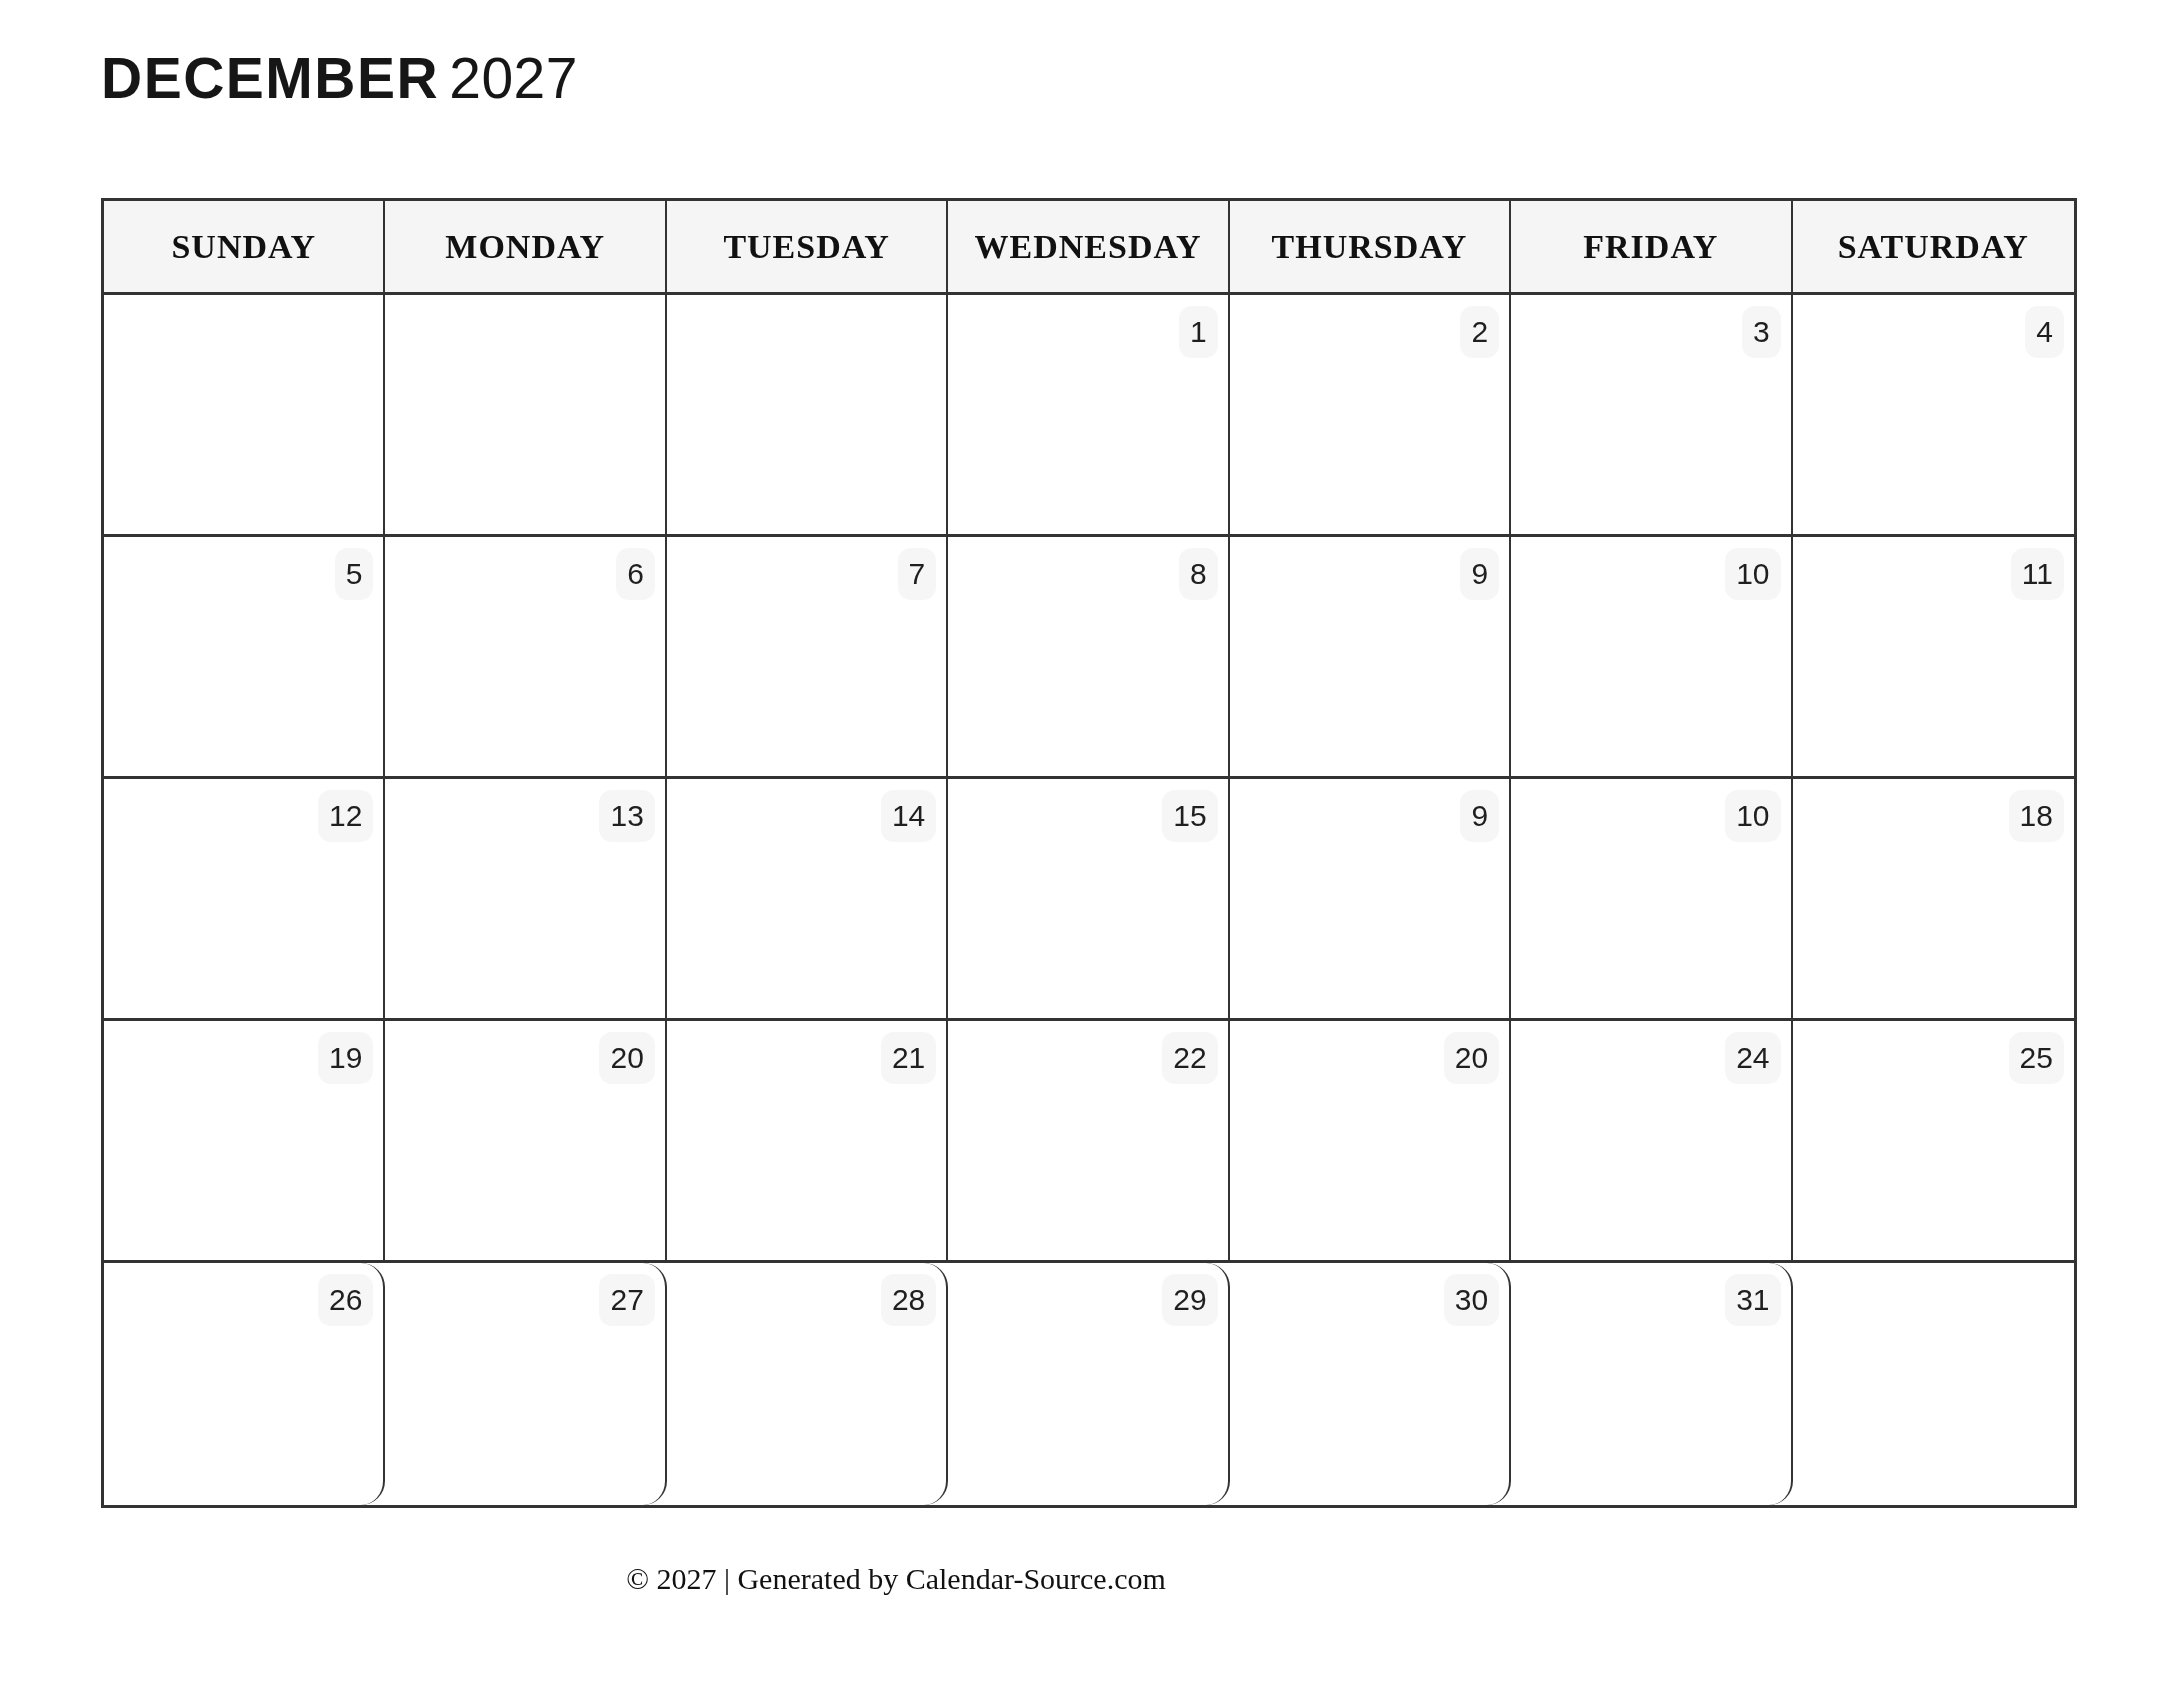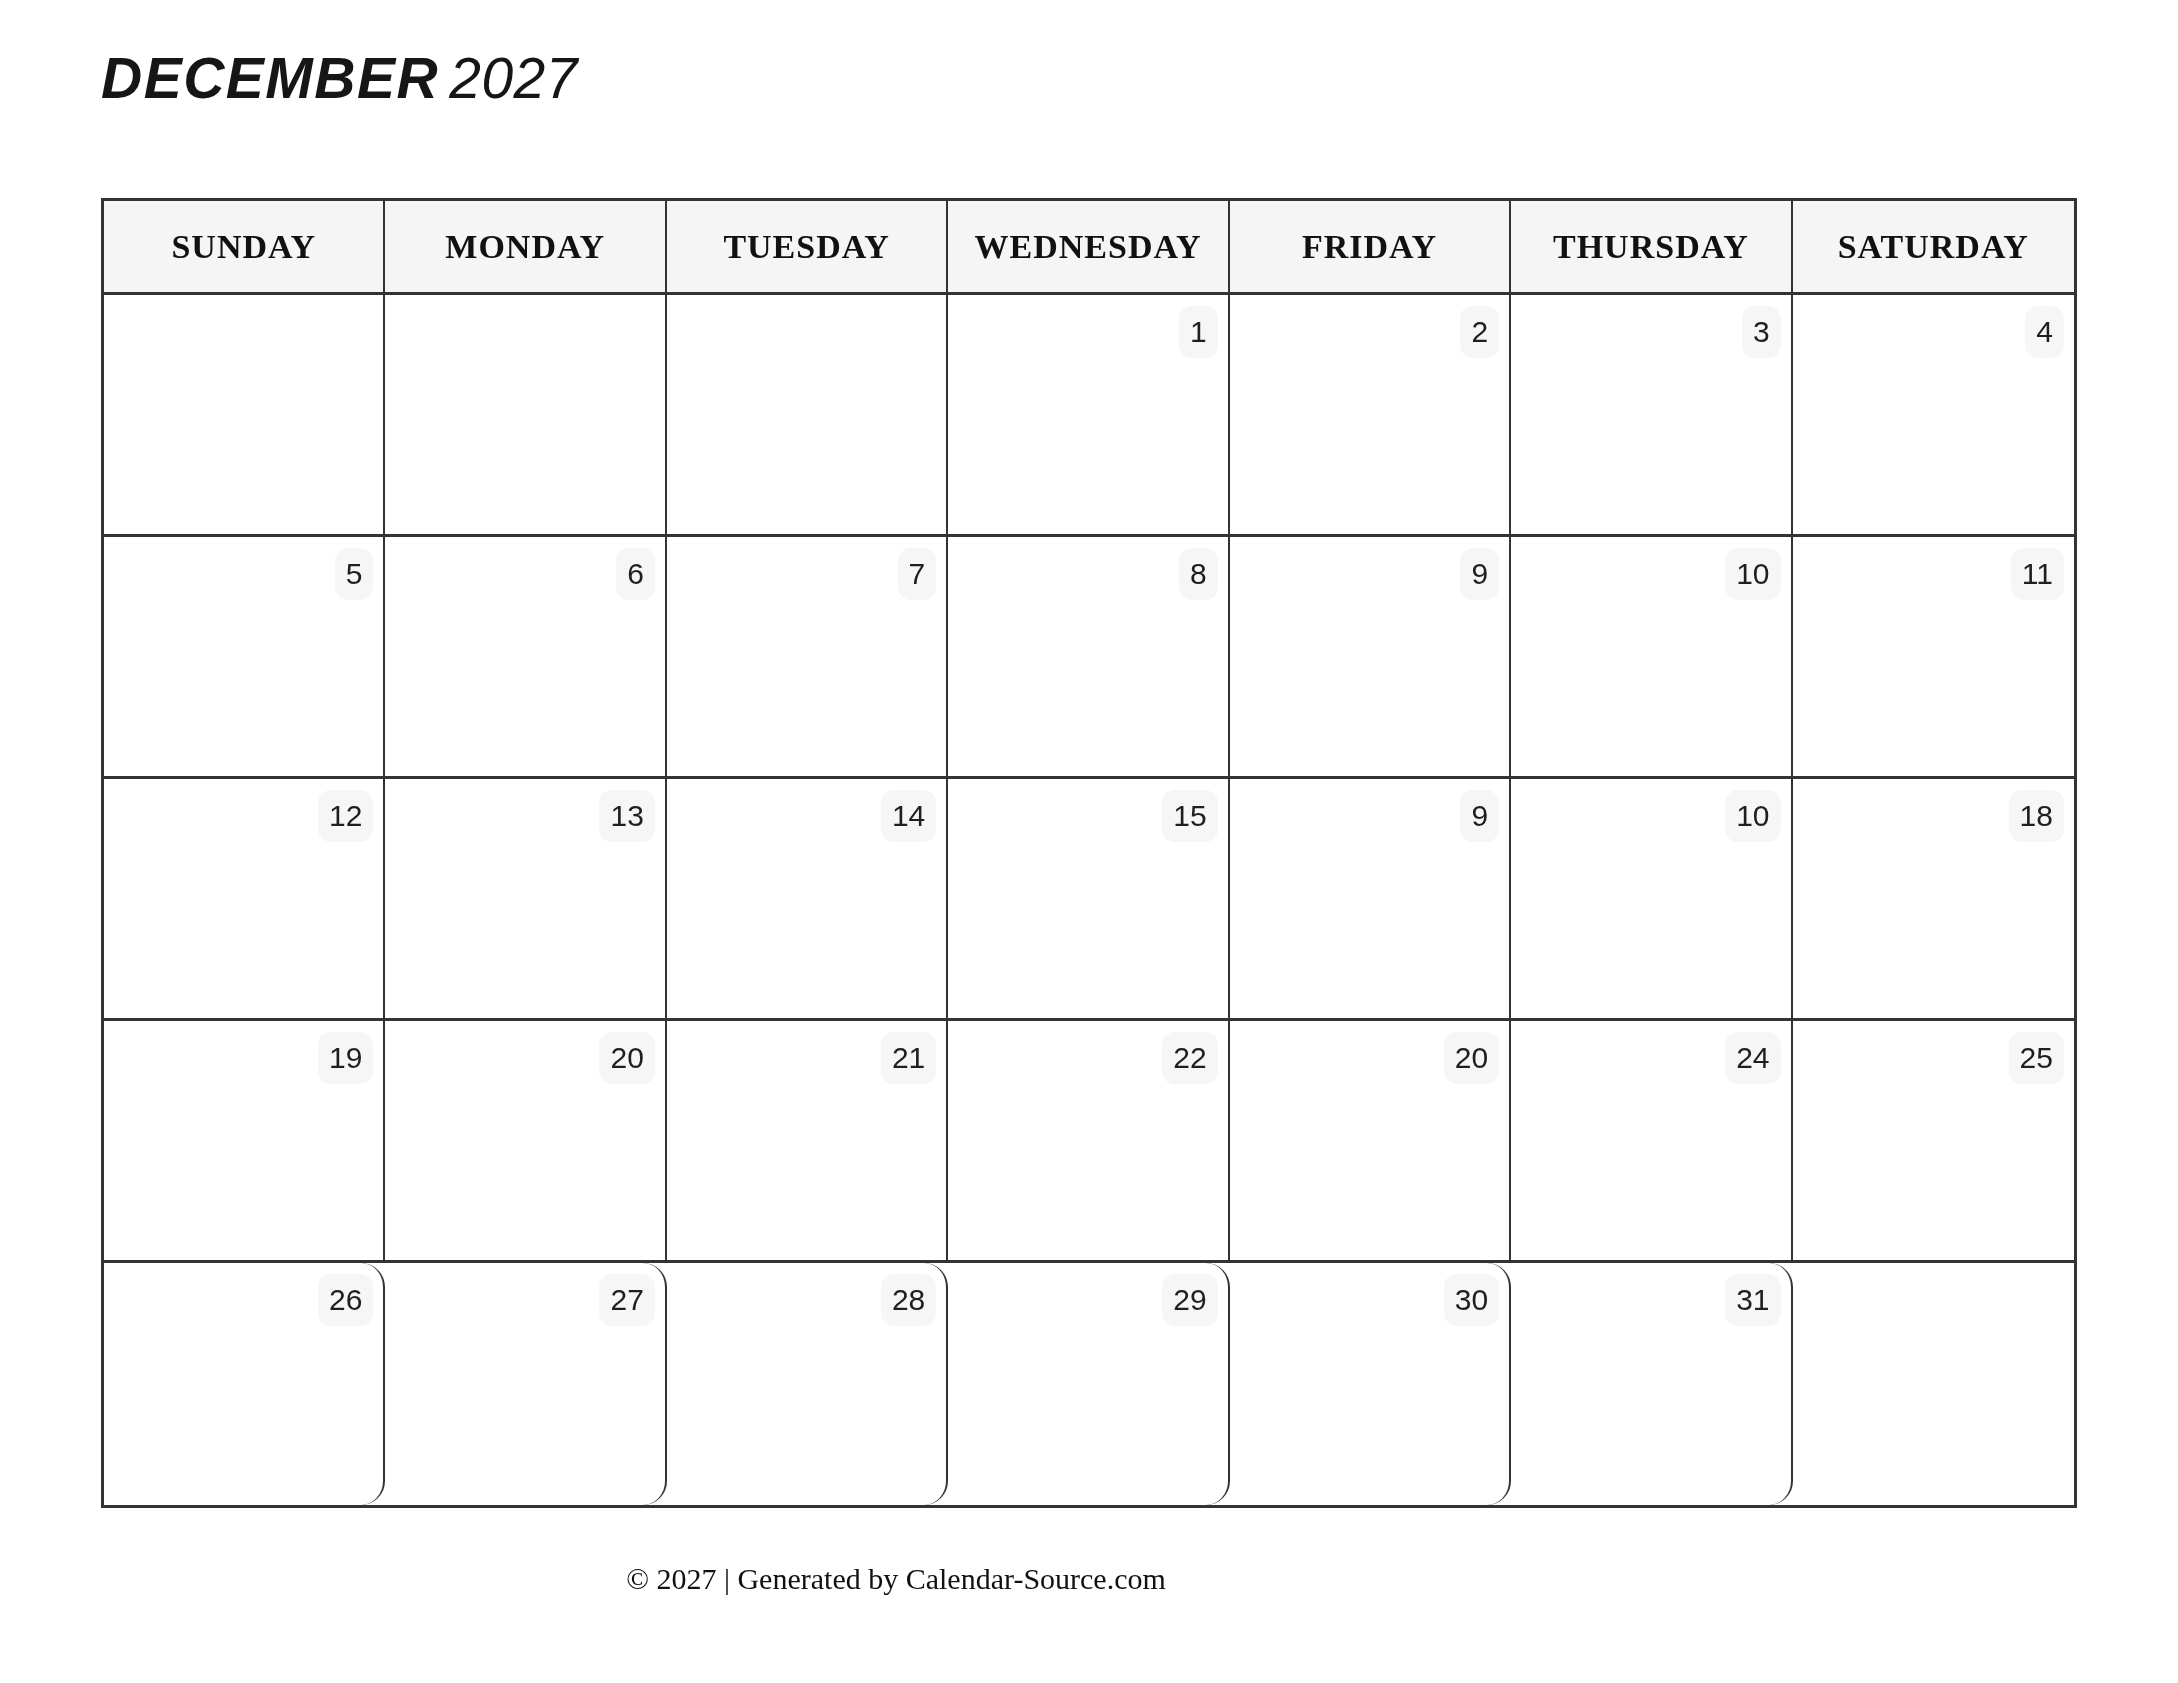--- a/index.html
+++ b/index.html
@@ -22,21 +22,20 @@
     position: absolute;
     left: 101px;
     top: 44px;
     margin: 0;
     font-size: 57px;
     line-height: 1.2;
     letter-spacing: 1.5px;
     color: #161616;
     font-weight: 800;
     white-space: nowrap;
-    font-style: italic;
   }
   .title .year {
     font-weight: 500;
     margin-left: 10px;
     letter-spacing: 0.5px;
   }
   .calendar {
     position: absolute;
     left: 101px;
     top: 198px;
@@ -105,22 +104,22 @@
 
 <div class="page">
   <h1 class="title"><span>DECEMBER</span><span class="year">2027</span></h1>
 
   <div class="calendar">
     <div class="head">
         <div class="hcell">SUNDAY</div>
         <div class="hcell">MONDAY</div>
         <div class="hcell">TUESDAY</div>
         <div class="hcell">WEDNESDAY</div>
+        <div class="hcell">THURSDAY</div>
         <div class="hcell">FRIDAY</div>
-        <div class="hcell">THURSDAY</div>
         <div class="hcell">SATURDAY</div>
       </div>
     <div class="grid-body">
         <div class="cell"></div>
         <div class="cell"></div>
         <div class="cell"></div>
         <div class="cell"><span class="badge">1</span></div>
         <div class="cell"><span class="badge">2</span></div>
         <div class="cell"><span class="badge">3</span></div>
         <div class="cell"><span class="badge">4</span></div>

